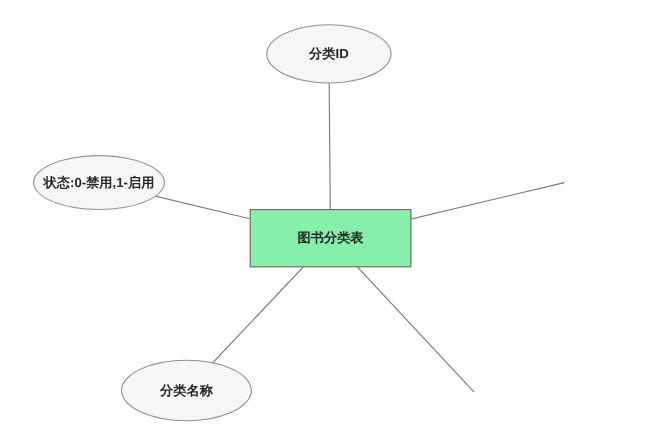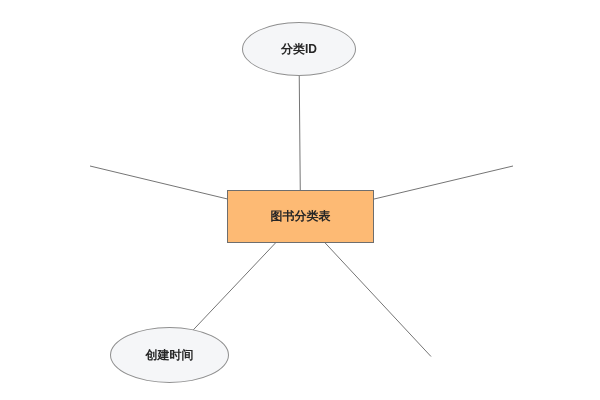--- a/index.html
+++ b/index.html
@@ -40,45 +40,48 @@
     color: #262626;
     white-space: nowrap;
     line-height: 1.2;
   }
   .attr-ellipse {
     background: #f5f6f8;
     border: 1px solid #8f8f8f;
     border-radius: 50%;
   }
   .entity-rect {
-    background: #fdba74;
+    background: #86efac;
     border: 1.5px solid #6e6e6e;
   }
 </style>
 </head>
 <body>
 
 <div id="canvas">
 
   <svg id="edge-layer" width="600" height="400" aria-hidden="true">
     <line x1="300.5" y1="216.5" x2="299" y2="49"></line>
     <line x1="300.5" y1="216.5" x2="90" y2="166"></line>
     <line x1="300.5" y1="216.5" x2="513" y2="166"></line>
     <line x1="300.5" y1="216.5" x2="169.5" y2="355"></line>
     <line x1="300.5" y1="216.5" x2="431" y2="356.5"></line>
   </svg>
 
   <div class="node attr-ellipse" style="left:242px; top:22px; width:114px; height:54px;">
     <span class="label">分类ID</span>
   </div>
 
+  <div class="node attr-ellipse" style="left:30px; top:141px; width:120px; height:50px;">
+    <span class="label">状态:0-禁用,1-启用</span>
+  </div>
 
 
   <div class="node attr-ellipse" style="left:110px; top:327px; width:119px; height:56px;">
-    <span class="label">创建时间</span>
+    <span class="label">分类名称</span>
   </div>
 
 
   <div class="node entity-rect" style="left:227px; top:190px; width:147px; height:53px;">
     <span class="label">图书分类表</span>
   </div>
 
 </div>
 
 </body></html>

